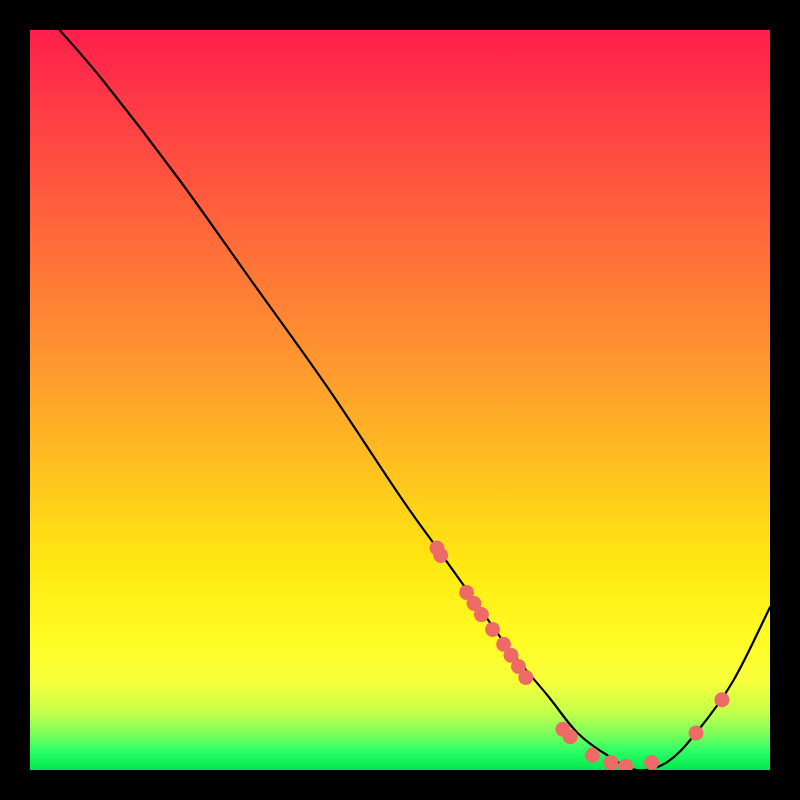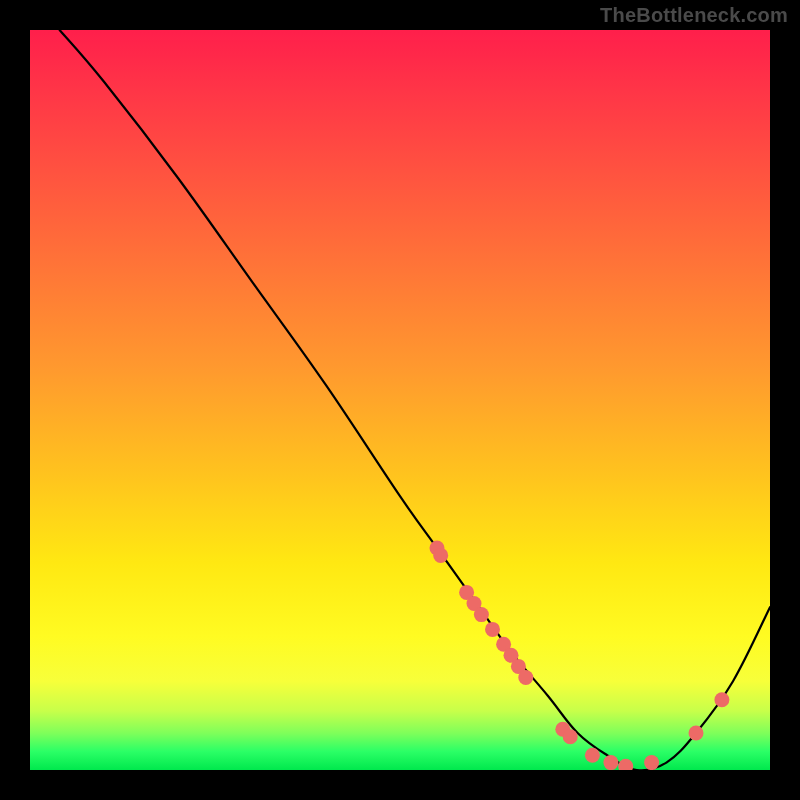--- a/index.html
+++ b/index.html
@@ -58,21 +58,20 @@
     position: absolute;
     inset: 0;
     width: 100%;
     height: 100%;
   }
 </style>
 </head>
 <body>
 
 <div class="outer">
-  <div class="watermark">TheBottleneck.com</div>
   <div class="plot-area">
     <div class="gradient"></div>
     <svg class="curve" viewBox="0 0 740 740" preserveAspectRatio="none">
       <path id="curve-path" fill="none" stroke-width="2.2" stroke-linecap="round" stroke-linejoin="round" d="M 29.6 0.0 C 37.6 9.3, 52.7 25.2, 74.0 51.8 C 95.3 78.4, 121.4 112.0, 148.0 148.0 C 174.6 184.0, 195.4 214.3, 222.0 251.6 C 248.6 288.9, 269.4 316.6, 296.0 355.2 C 322.6 393.8, 350.0 436.9, 370.0 466.2 C 390.0 495.5, 393.7 499.4, 407.0 518.0 C 420.3 536.6, 430.7 551.2, 444.0 569.8 C 457.3 588.4, 467.7 604.3, 481.0 621.6 C 494.3 638.9, 506.0 651.3, 518.0 666.0 C 530.0 680.7, 536.9 692.3, 547.6 703.0 C 558.3 713.7, 566.5 718.5, 577.2 725.2 C 587.9 731.9, 596.1 738.7, 606.8 740.0 C 617.5 741.3, 625.7 739.3, 636.4 732.6 C 647.1 725.9, 654.0 717.7, 666.0 703.0 C 678.0 688.3, 689.7 673.8, 703.0 651.2 C 716.3 628.6, 733.3 590.5, 740.0 577.2" stroke="#000000"></path>
       <g id="markers-group">
           <circle cx="407.0" cy="518.0" r="7.5" fill="#ed6a66"></circle>
           <circle cx="410.7" cy="525.4" r="7.5" fill="#ed6a66"></circle>
           <circle cx="436.6" cy="562.4" r="7.5" fill="#ed6a66"></circle>
           <circle cx="444.0" cy="573.5" r="7.5" fill="#ed6a66"></circle>
           <circle cx="451.4" cy="584.6" r="7.5" fill="#ed6a66"></circle>

